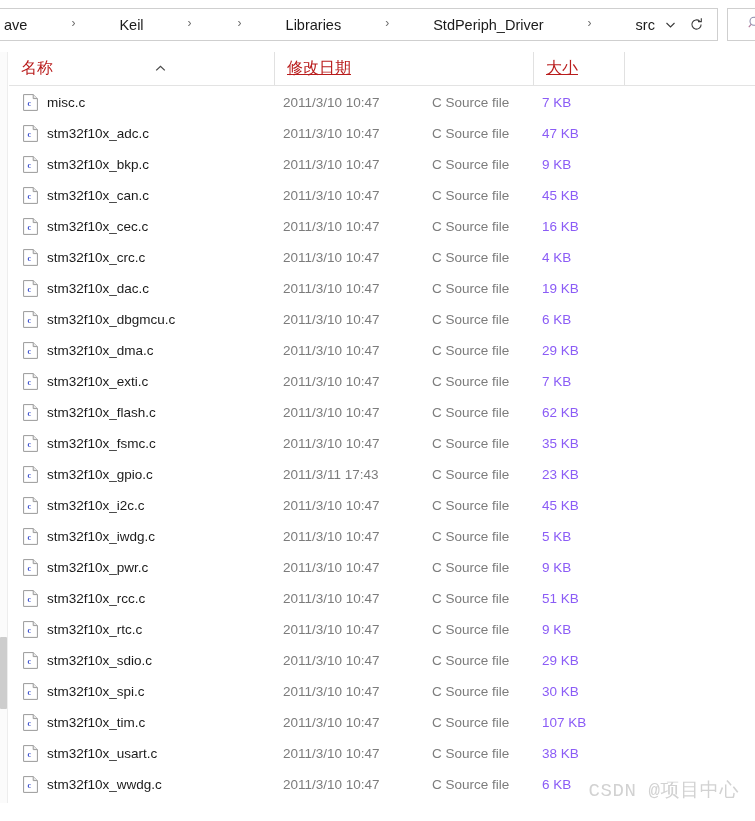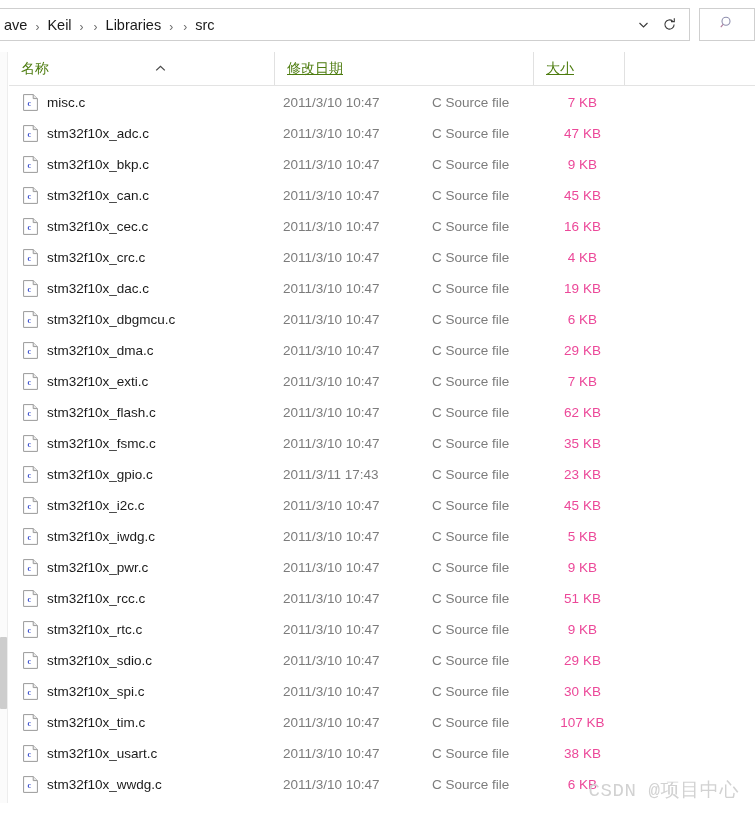--- a/index.html
+++ b/index.html
@@ -30,24 +30,25 @@
     border: 1px solid #cfcfcf;
     background: #ffffff;
     display: flex;
     align-items: center;
     height: 33px;
     box-sizing: border-box;
     padding-left: 8px;
   }
   .crumbs {
     display: flex;
-    align-items: flex-end;
+    align-items: flex-start;
     flex: 1 1 auto;
     overflow: hidden;
     white-space: nowrap;
+    gap: 36px;
   }
   .crumb {
     font-size: 14.5px;
     color: #1b1b1b;
     padding: 2px 3px;
     line-height: 18px;
   }
   .crumb-sep {
     color: #6d6d6d;
     font-size: 12px;
@@ -91,22 +92,22 @@
     background: #ffffff;
     border-bottom: 1px solid #e3e3e3;
     box-sizing: border-box;
   }
   .col {
     position: absolute;
     top: 0;
     height: 33px;
     display: flex;
     align-items: center;
-    font-size: 14px;
-    color: #4d7c0f;
+    font-size: 16px;
+    color: #b91c1c;
     box-sizing: border-box;
   }
   .col .col-label { padding-left: 12px; }
   .col.divider { border-left: 1px solid #e1e1e1; text-decoration: underline; }
   .sort-caret {
     position: absolute;
     left: 146px; top: 6px;
     width: 11px; height: 7px;
     color: #4a4a4a;
   }
@@ -140,22 +141,22 @@
   }
   .cell-type {
     position: absolute;
     left: 423px;
     color: #7c7c7c;
   }
   .cell-size {
     position: absolute;
     left: 533px;
     width: 81px;
-    text-align: center;
-    color: #ec4899;
+    text-align: left;
+    color: #8b5cf6;
   }
 
   
   .file-icon {
     position: relative;
     width: 15px; height: 17px;
     flex: 0 0 auto;
   }
   .file-icon svg { display: block; }
 
@@ -195,20 +196,21 @@
 <div class="addressbar-row">
   <div class="addressbar">
     <div class="crumbs">
         <span class="crumb">ave</span>
         <span class="crumb-sep">›</span>
         <span class="crumb">Keil</span>
         <span class="crumb-sep">›</span>
         <span class="crumb-sep">›</span>
         <span class="crumb">Libraries</span>
         <span class="crumb-sep">›</span>
+        <span class="crumb">StdPeriph_Driver</span>
         <span class="crumb-sep">›</span>
         <span class="crumb">src</span>
       </div>
     <div class="addr-right">
       <div class="addr-btn">
         <svg width="13" height="13" viewBox="0 0 13 13" aria-hidden="true">
           <path d="M2.5 5 L6.5 9 L10.5 5" fill="none" stroke="#3a3a3a" stroke-width="1.1"></path>
         </svg>
       </div>
       <div class="addr-btn">

